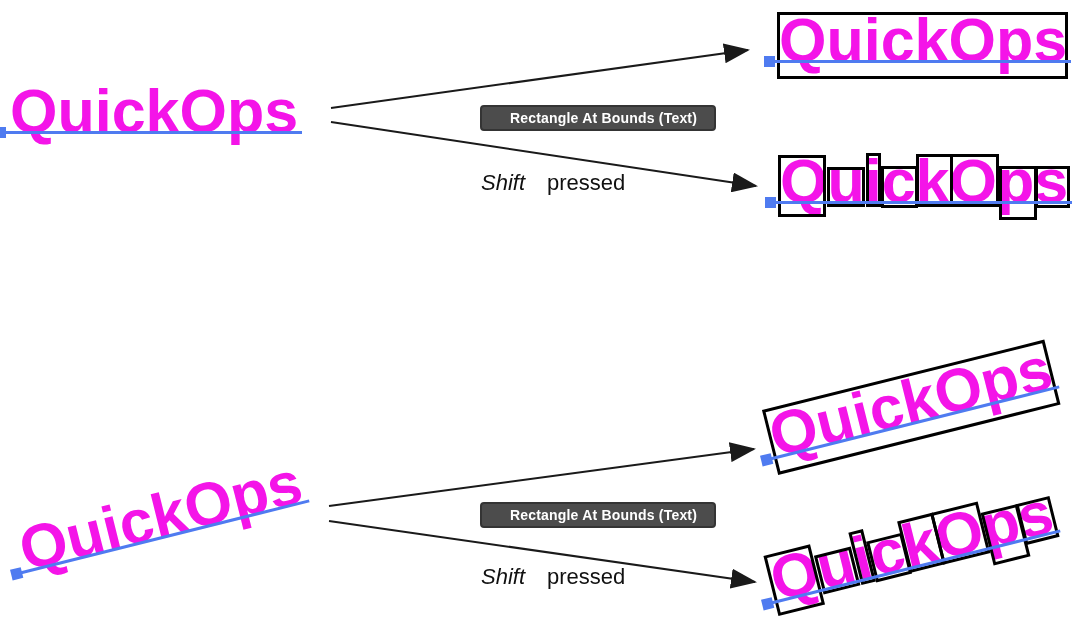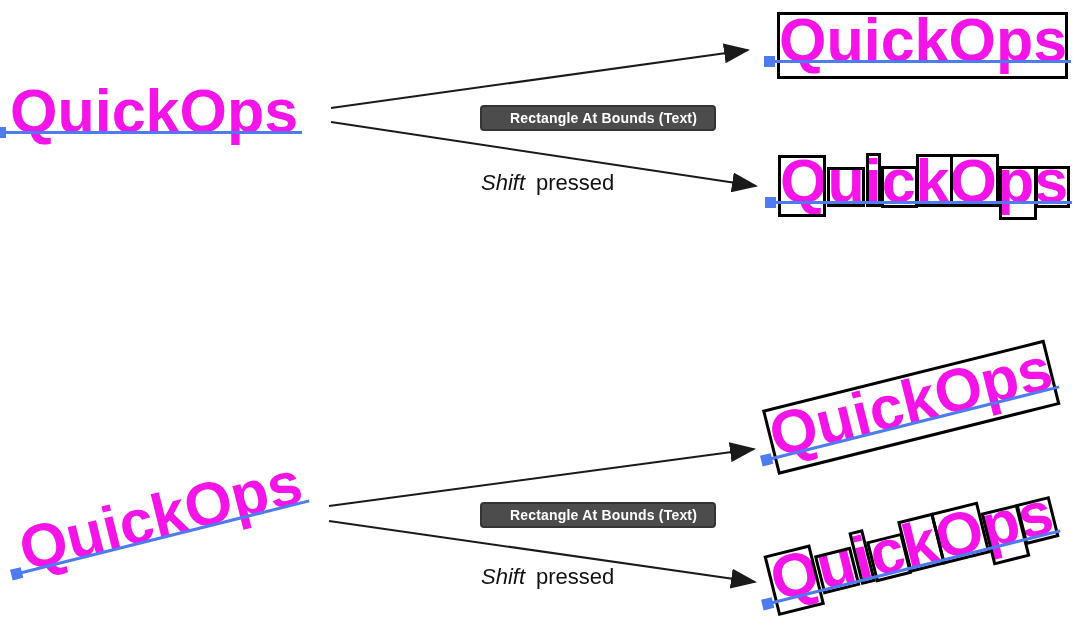--- a/index.html
+++ b/index.html
@@ -76,21 +76,21 @@
   .pos-btn1 { top: 105px; }
   .pos-btn2 { top: 502px; }
 
   
   .shift-note {
     position: absolute; left: 481px;
     font-size: 22px; color: #111111; z-index: 3; white-space: nowrap;
   }
   .pos-note1 { top: 170px; }
   .pos-note2 { top: 564px; }
-  .shift-note em { font-style: italic; margin-right: 11px; text-align: center; }
+  .shift-note em { font-style: italic; margin-right: 22px; text-align: center; }
 </style>
 </head>
 <body>
 
 <div class="canvas">
 
   <svg class="arrows" width="1084" height="632">
     <defs>
       <marker id="ah" markerWidth="14" markerHeight="10" refX="12" refY="5" orient="auto">
         <path d="M0,0 L13,5 L0,10 z" fill="#1a1a1a"></path>

